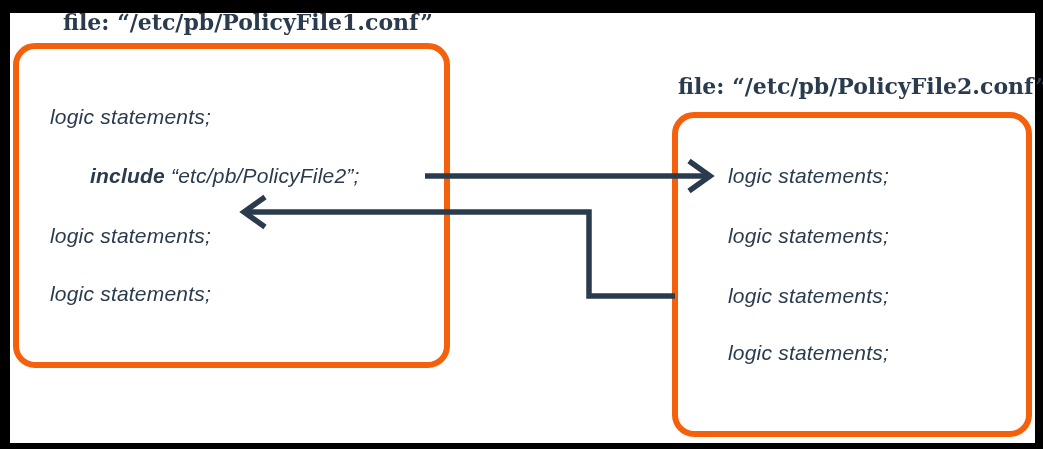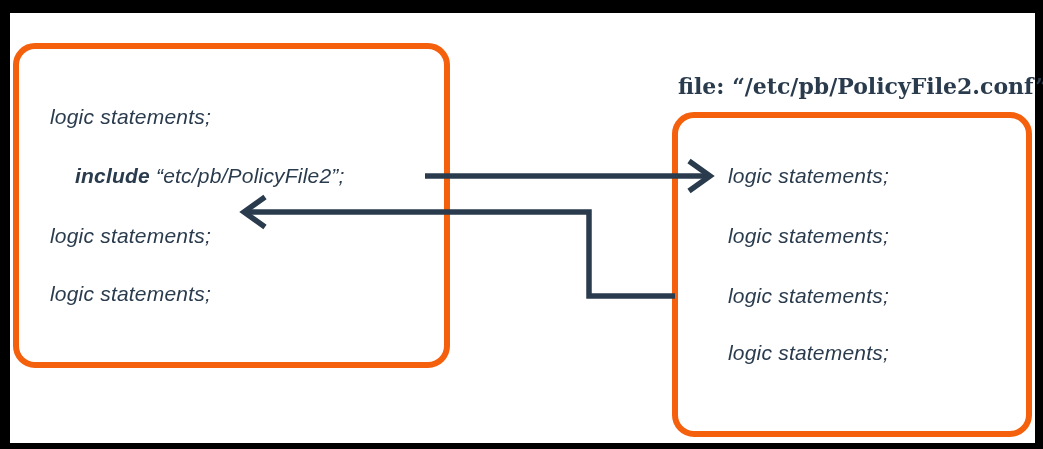--- a/index.html
+++ b/index.html
@@ -46,21 +46,21 @@
   .code-line {
     position: absolute;
     font-size: 21px;
     font-weight: 500;
     color: #2A3B4D;
     white-space: nowrap;
     letter-spacing: 0.2px;
     z-index: 4;
     font-style: italic;
   }
-  .code-line .kw { font-weight: 700; }
+  .code-line .kw { font-weight: 700; margin-left: 15px; }
   #f1-line1   { left: 50px; top: 105px; }
   #f1-include { left: 75px; top: 164px; }
   #f1-line2   { left: 50px; top: 224px; }
   #f1-line3   { left: 50px; top: 282px; }
   #f2-line1   { left: 728px; top: 164px; }
   #f2-line2   { left: 728px; top: 224px; }
   #f2-line3   { left: 728px; top: 284px; }
   #f2-line4   { left: 728px; top: 341px; }
   .arrow-layer {
     position: absolute;
@@ -70,20 +70,21 @@
     z-index: 5;
     pointer-events: none;
   }
 </style>
 </head>
 <body>
 
 <div class="canvas">
   <div class="sheet"></div>
 
+  <div class="file-title" id="title1">file: “/etc/pb/PolicyFile1.conf”</div>
 
   <div class="file-title" id="title2">file: “/etc/pb/PolicyFile2.conf”</div>
 
   <div class="pbox" id="box1"></div>
   <div class="pbox" id="box2"></div>
 
   <div class="code-line" id="f1-line1">logic statements;</div>
 
   <div class="code-line" id="f1-include"><span class="kw">include</span><span> “etc/pb/PolicyFile2”;</span></div>
 

